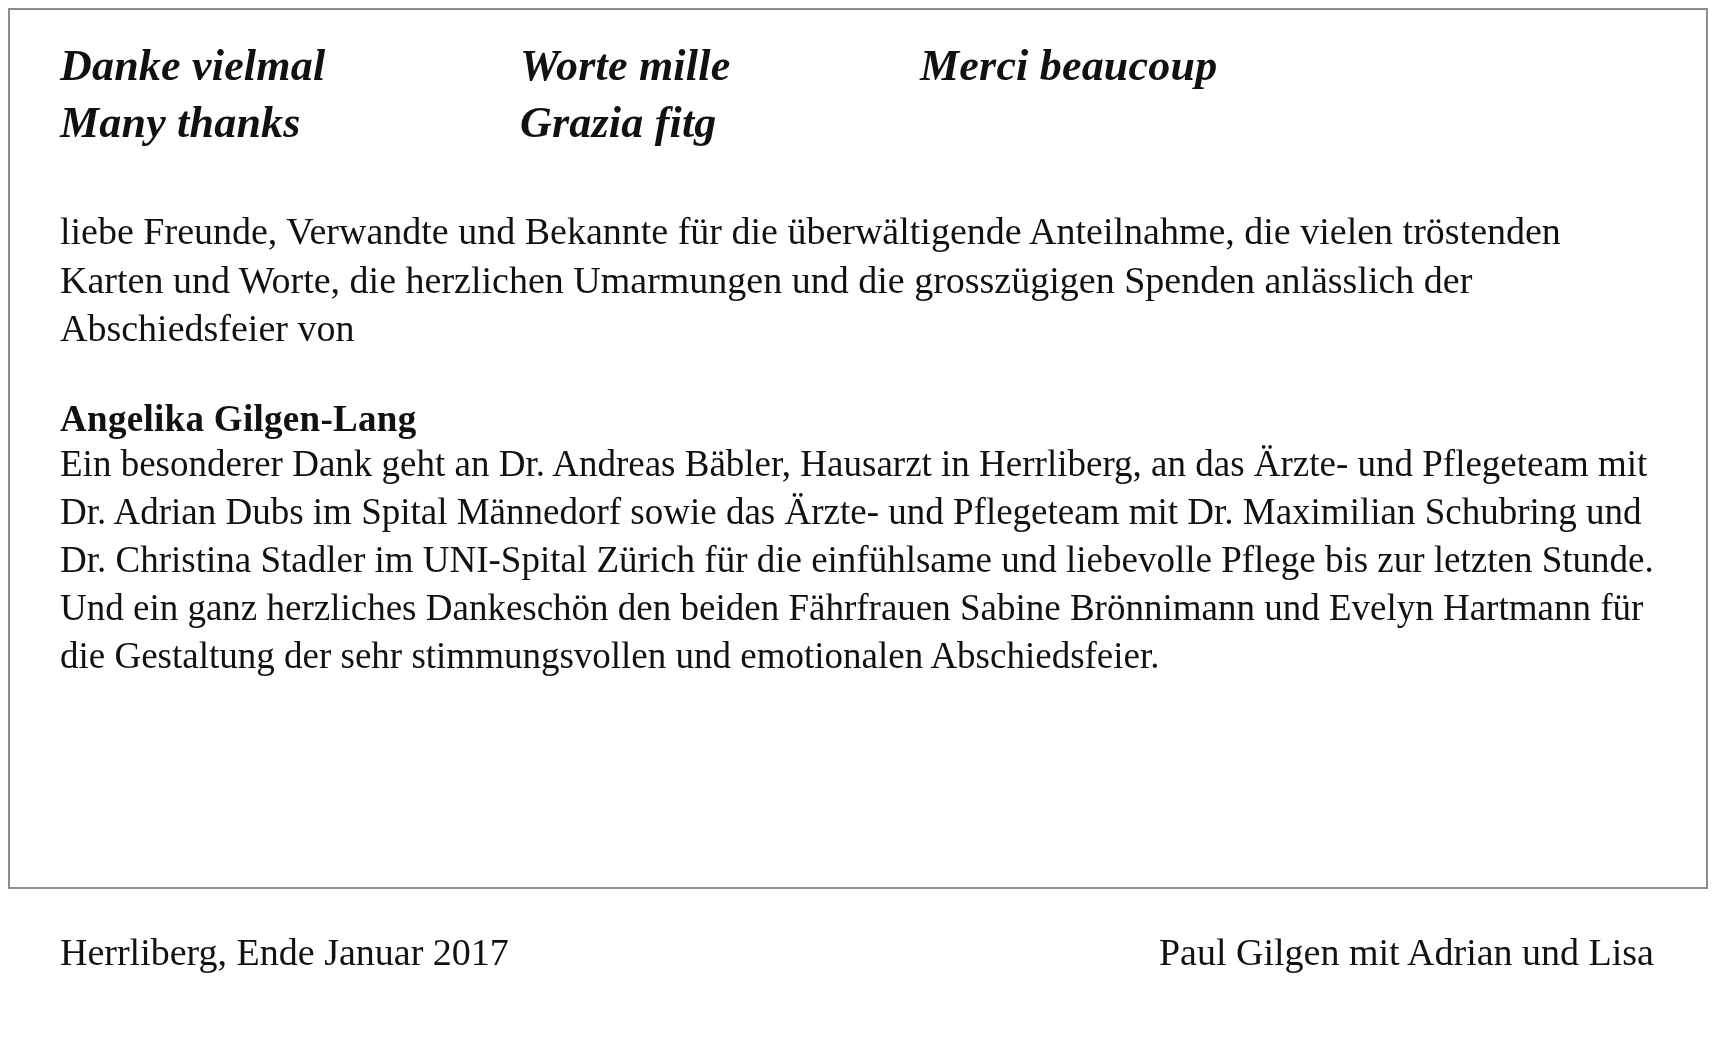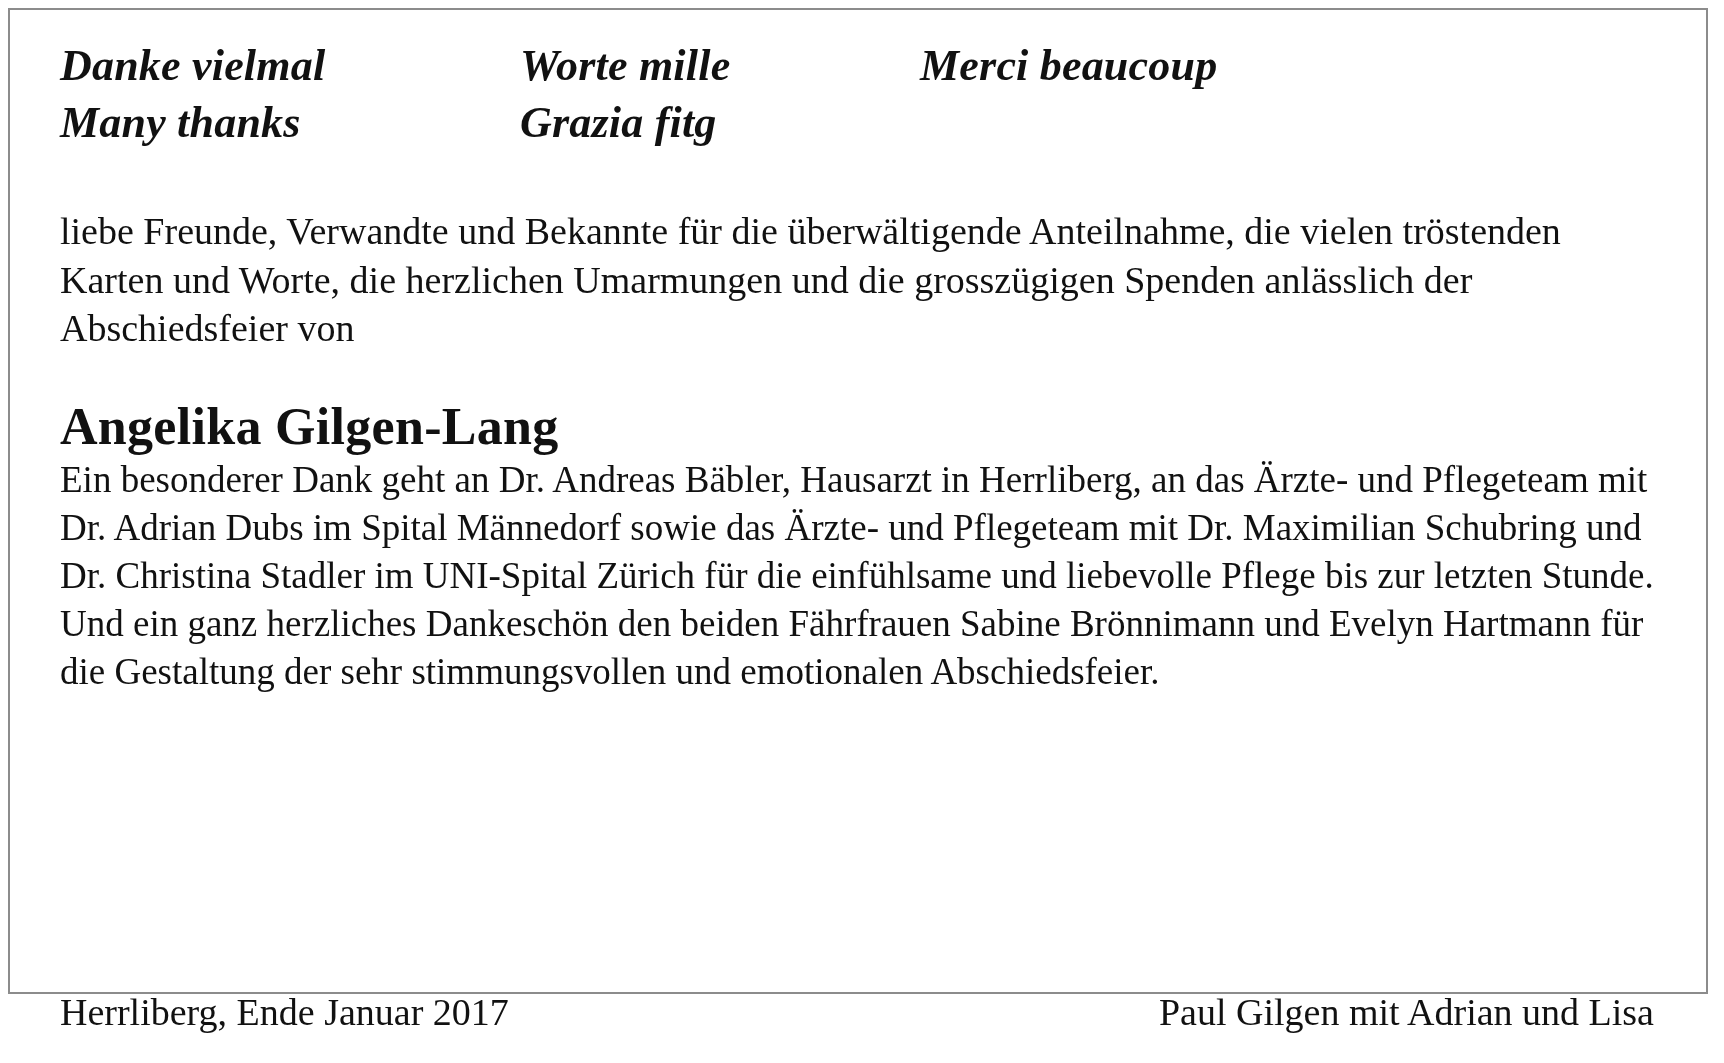--- a/index.html
+++ b/index.html
@@ -12,21 +12,21 @@
     height: 1063px;
     font-family: "Liberation Serif", serif;
     color: #111111;
     overflow: hidden;
   }
   .card {
     position: absolute;
     left: 8px;
     top: 8px;
     width: 1700px;
-    height: 986px;
+    height: 881px;
     background: #ffffff;
     border: 2px solid #8c8c8c;
     box-sizing: border-box;
   }
   .inner {
     position: absolute;
     left: 50px;
     top: 28px;
     right: 40px;
   }
@@ -47,37 +47,37 @@
   }
 
   .para {
     font-size: 38px;
     line-height: 1.28;
     margin-top: 57px;
     max-width: 1610px;
   }
 
   .name {
-    font-size: 52px;
+    font-size: 37px;
     font-weight: bold;
     letter-spacing: 0.3px;
     margin-top: 44px;
   }
 
   .block {
     font-size: 37px;
     line-height: 1.3;
     max-width: 1620px;
   }
 
   .footer {
     position: absolute;
     left: 50px;
     right: 52px;
-    top: 980px;
+    top: 920px;
     display: flex;
     justify-content: space-between;
     align-items: center;
     font-size: 38px;
     gap: 27px;
   }
   .footer .right { text-align: right; }
 </style>
 </head>
 <body>

